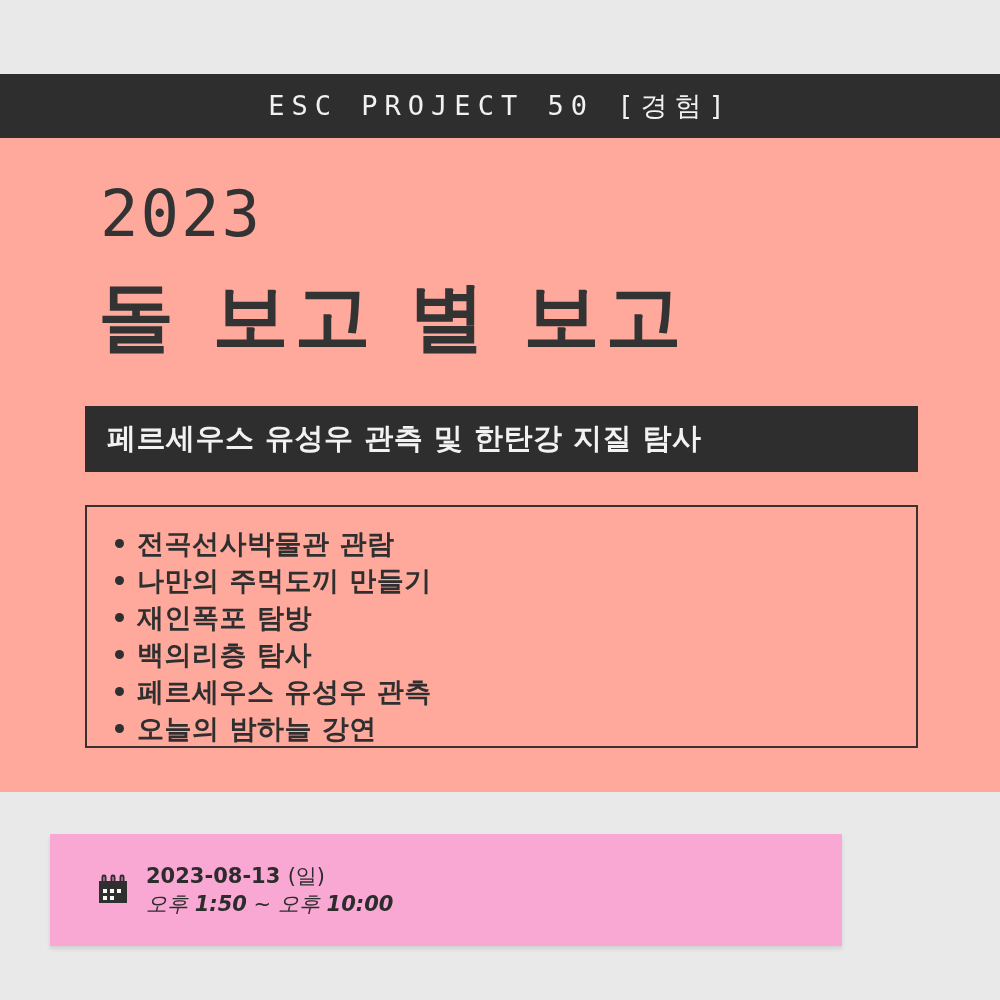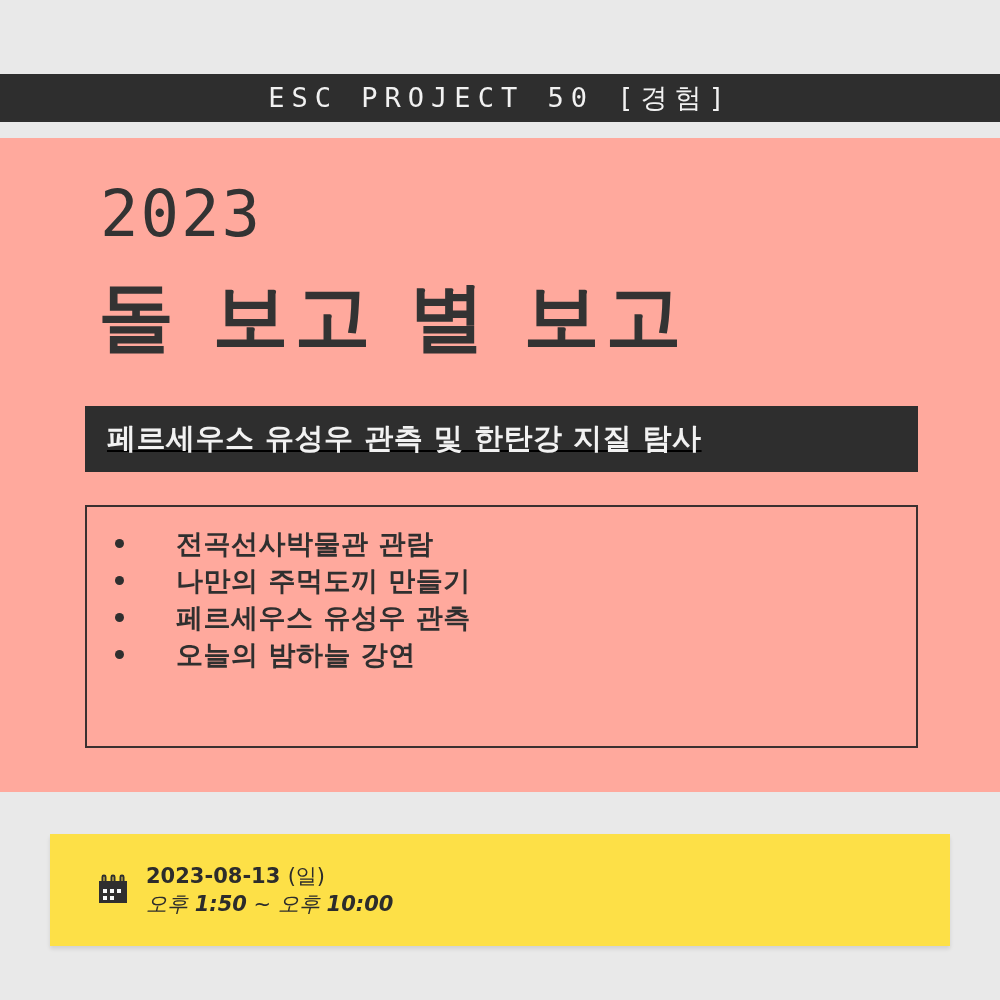--- a/index.html
+++ b/index.html
@@ -12,21 +12,21 @@
   #poster {
     position:relative;
     width:1000px; height:1000px;
     background:#e9e9e9;
   }
 
   
   .ribbon {
     position:absolute;
     left:0; top:74px;
-    width:1000px; height:48px;
+    width:1000px; height:64px;
     background:#2e2e2e;
     display:flex; align-items:center; justify-content:center;
   }
   .ribbon-text {
     color:#f1f1f1;
     font-family:"DejaVu Sans Mono", monospace;
     font-size:27px;
     font-weight:400;
     letter-spacing:7px;
     white-space:pre;
@@ -63,21 +63,21 @@
     white-space:pre;
     margin-top:9px;
   }
 
   
   .subbar {
     position:absolute;
     left:85px; top:406px;
     width:833px; height:66px;
     background:#2e2e2e;
-    display:flex; align-items:center;text-decoration:underline;
+    display:flex; align-items:center;
   }
   .subbar-text {
     color:#f2f2f2;
     font-family:"DejaVu Sans", sans-serif;
     font-size:29px;
     font-weight:700;
     padding-left:22px;
     letter-spacing:0.5px;
     white-space:pre;
   }
@@ -89,21 +89,20 @@
     width:833px; height:243px;
     border:2px solid #3a3030;
     background:transparent;
     padding:18px 0 0 0;
   }
   .bullet-row {
     display:flex;
     align-items:center;
     height:37px;
     padding-left:28px;
-    gap:39px;
   }
   .bullet-dot {
     width:9px; height:9px;
     border-radius:50%;
     background:#2f2f2f;
     margin-right:13px;
     flex:0 0 auto;
   }
   .bullet-label {
     font-family:"DejaVu Sans", sans-serif;
@@ -111,22 +110,22 @@
     font-weight:700;
     color:#2f2f2f;
     letter-spacing:0.5px;
     white-space:pre;
   }
 
   
   .footer-card {
     position:absolute;
     left:50px; top:834px;
-    width:900px; height:112px;
-    background:#fde047;
+    width:792px; height:112px;
+    background:#f9a8d4;
     box-shadow:0 3px 4px rgba(0,0,0,0.10);
     display:flex;
     align-items:center;
   }
   .date-block {
     display:flex;
     align-items:center;
     margin-left:46px;
   }
   .cal-icon { flex:0 0 auto; margin-right:16px; display:block; }
@@ -176,21 +175,29 @@
     <div class="bullet-row">
       <span class="bullet-dot"></span>
       <span class="bullet-label">전곡선사박물관 관람</span>
     </div>
 
     <div class="bullet-row">
       <span class="bullet-dot"></span>
       <span class="bullet-label">나만의 주먹도끼 만들기</span>
     </div>
 
-
+    <div class="bullet-row">
+      <span class="bullet-dot"></span>
+      <span class="bullet-label">재인폭포 탐방</span>
+    </div>
+
+    <div class="bullet-row">
+      <span class="bullet-dot"></span>
+      <span class="bullet-label">백의리층 탐사</span>
+    </div>
 
     <div class="bullet-row">
       <span class="bullet-dot"></span>
       <span class="bullet-label">페르세우스 유성우 관측</span>
     </div>
 
     <div class="bullet-row">
       <span class="bullet-dot"></span>
       <span class="bullet-label">오늘의 밤하늘 강연</span>
     </div>

